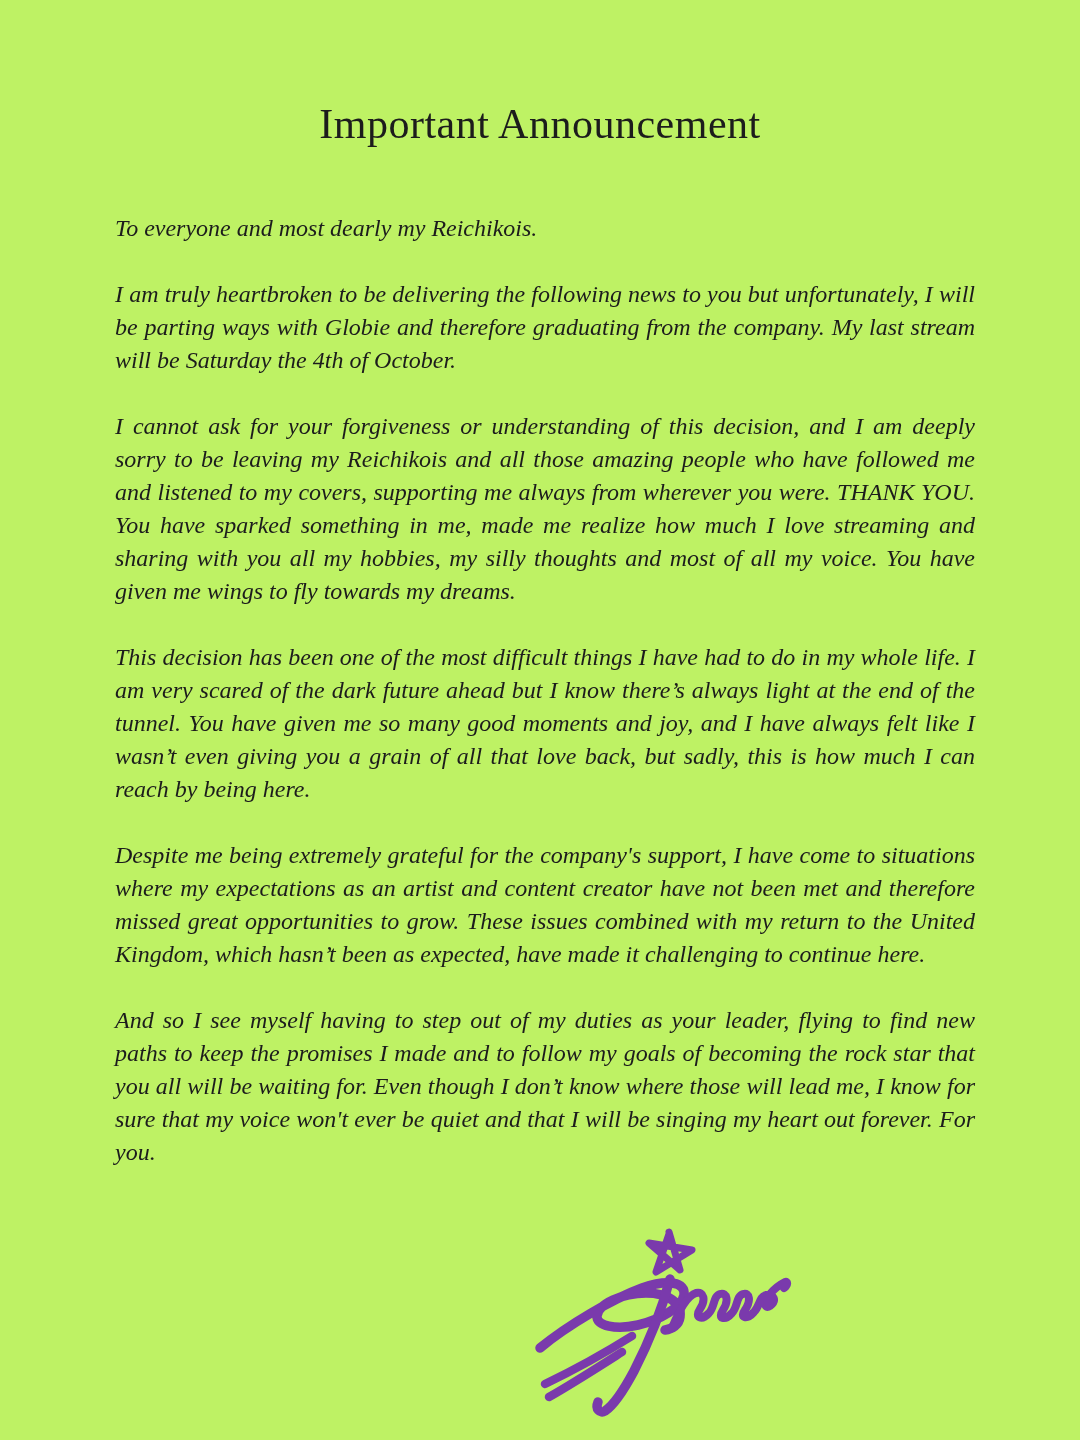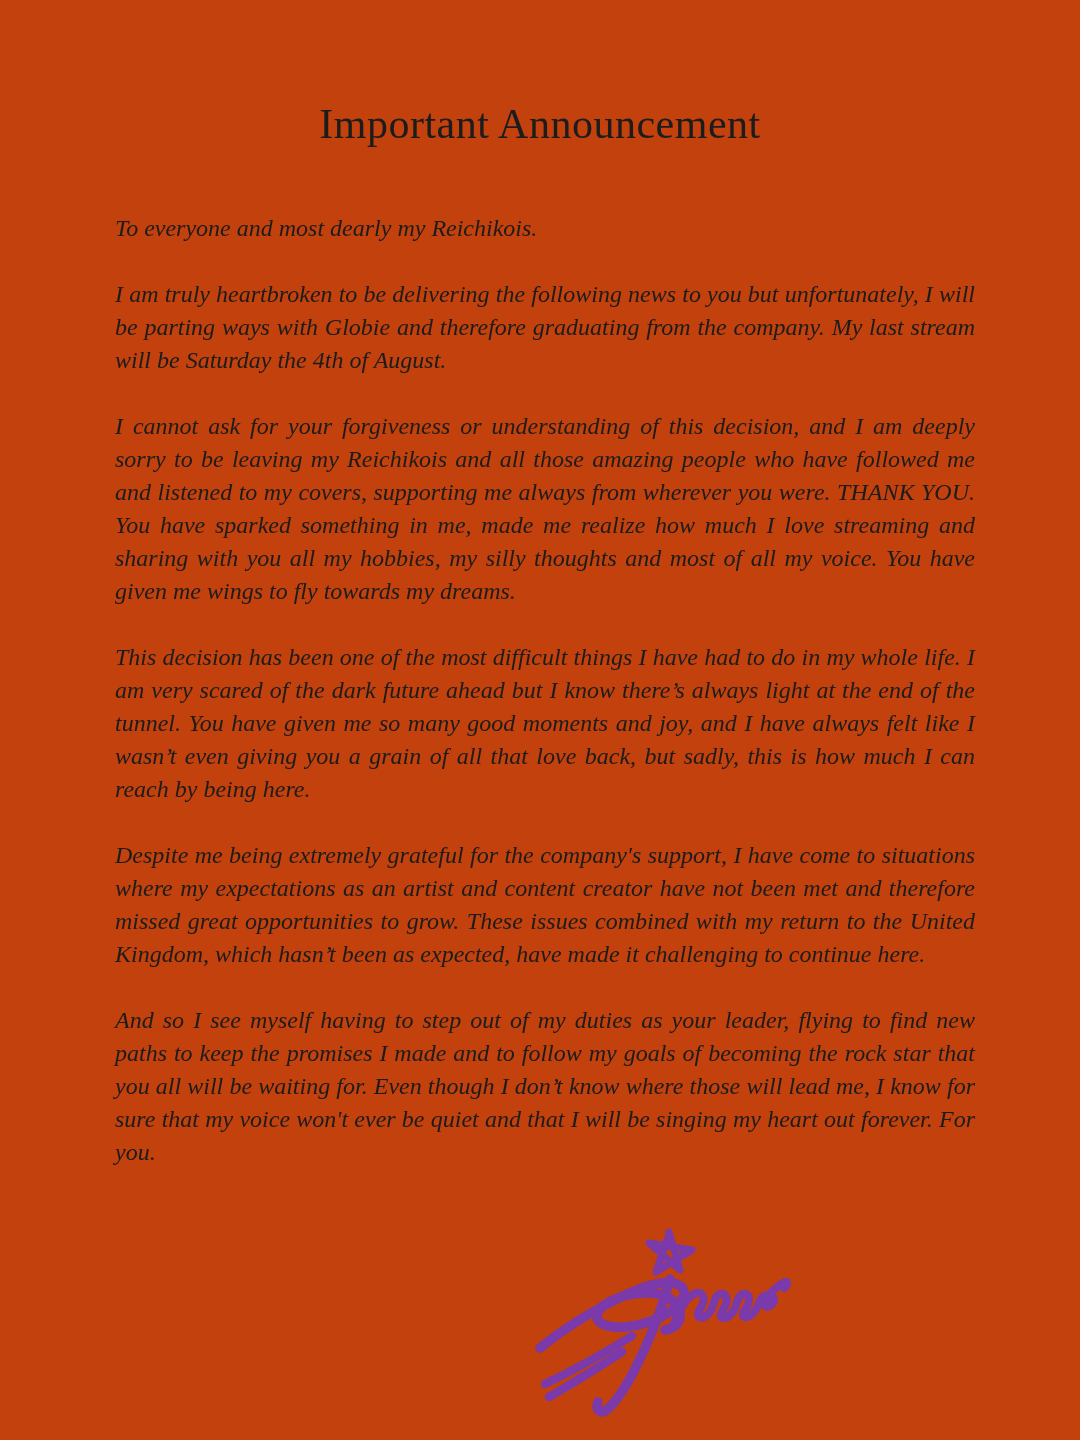--- a/index.html
+++ b/index.html
@@ -5,21 +5,21 @@
   html, body {
     margin: 0;
     padding: 0;
     background: #ffffff;
   }
   .page {
     position: relative;
     width: 1080px;
     height: 1440px;
     margin: 0 auto;
-    background: #c2410c;
+    background: #bef264;
     overflow: hidden;
     font-family: "Liberation Serif", serif;
     color: #1c1c1c;
   }
   .doc-title {
     margin: 0;
     padding-top: 100px;
     text-align: center;
     font-size: 42px;
     font-weight: 400;
@@ -53,21 +53,21 @@
 </style>
 </head>
 <body>
 
 <div class="page">
 
   <h1 class="doc-title">Important Announcement</h1>
 
   <div class="letter-body">
     <p>To everyone and most dearly my Reichikois.</p>
-    <p>I am truly heartbroken to be delivering the following news to you but unfortunately, I will be parting ways with Globie and therefore graduating from the company. My last stream will be Saturday the 4th of August.</p>
+    <p>I am truly heartbroken to be delivering the following news to you but unfortunately, I will be parting ways with Globie and therefore graduating from the company. My last stream will be Saturday the 4th of October.</p>
     <p>I cannot ask for your forgiveness or understanding of this decision, and I am deeply sorry to be leaving my Reichikois and all those amazing people who have followed me and listened to my covers, supporting me always from wherever you were. THANK YOU. You have sparked something in me, made me realize how much I love streaming and sharing with you all my hobbies, my silly thoughts and most of all my voice. You have given me wings to fly towards my dreams.</p>
     <p>This decision has been one of the most difficult things I have had to do in my whole life. I am very scared of the dark future ahead but I know there’s always light at the end of the tunnel. You have given me so many good moments and joy, and I have always felt like I wasn’t even giving you a grain of all that love back, but sadly, this is how much I can reach by being here.</p>
     <p>Despite me being extremely grateful for the company's support, I have come to situations where my expectations as an artist and content creator have not been met and therefore missed great opportunities to grow. These issues combined with my return to the United Kingdom, which hasn’t been as expected, have made it challenging to continue here.</p>
     <p>And so I see myself having to step out of my duties as your leader, flying to find new paths to keep the promises I made and to follow my goals of becoming the rock star that you all will be waiting for. Even though I don’t know where those will lead me, I know for sure that my voice won't ever be quiet and that I will be singing my heart out forever. For you.</p>
   </div>
 
   <svg class="signature-svg" viewBox="0 0 320 215" xmlns="http://www.w3.org/2000/svg">
 
     <path stroke-width="9.5" d="M20,123 C48,100 92,74 122,63 C148,54 166,57 164,70 C162,82 140,95 118,100 C96,105 76,101 77,91 C78,79 102,68 126,68 C148,68 162,78 160,92 C159,100 152,104 145,105" stroke="#7a3aac"></path>
 

